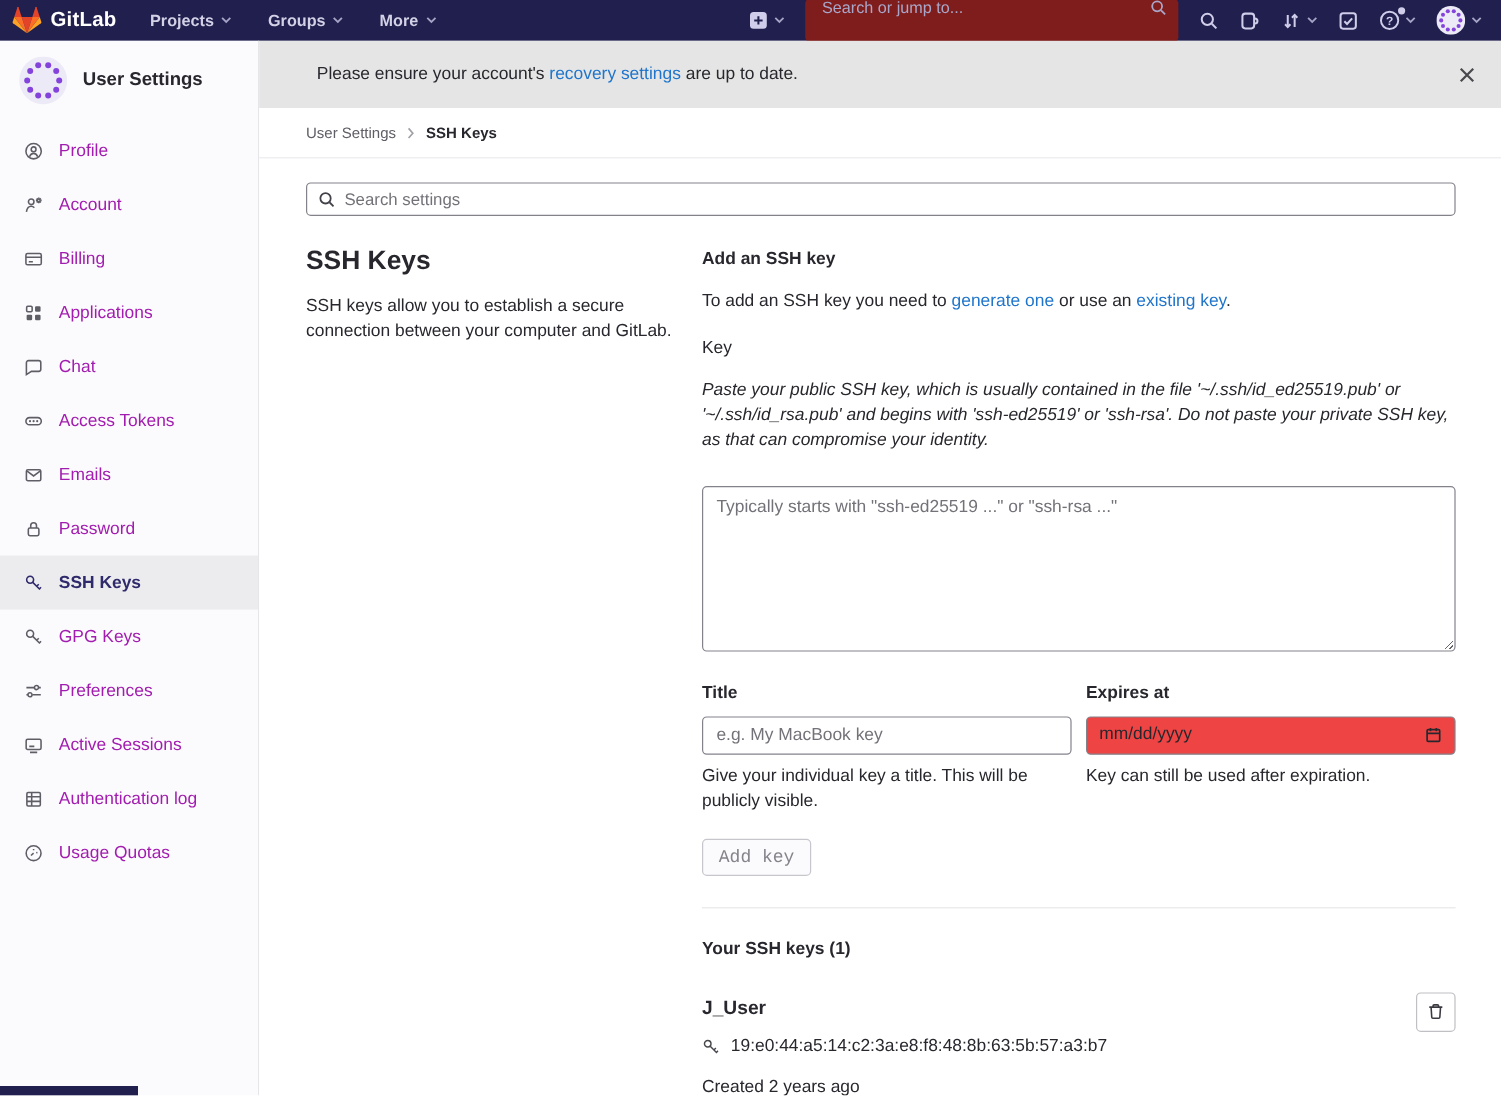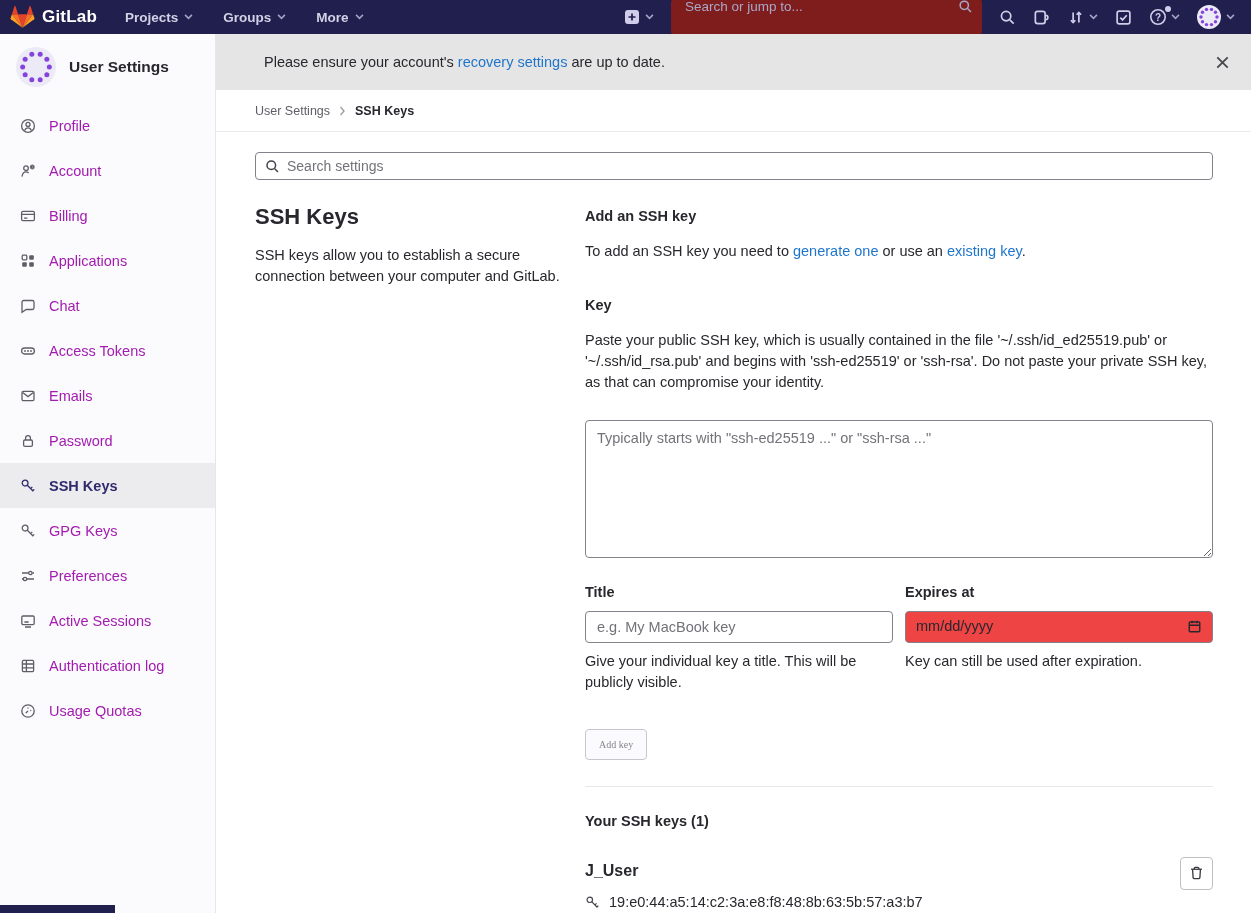--- a/index.html
+++ b/index.html
@@ -83,45 +83,45 @@
 
   .columns { display:flex; gap:25px; margin-top:20px; }
   .col-left { width:305px; flex:none; }
   .page-title { font-size:22px; font-weight:700; margin:4px 0 15px; color:#28272d; }
   .page-desc { margin:0; line-height:21px; }
 
   .col-right { flex:1; min-width:0; line-height:21px; }
   .sec-title { font-weight:700; margin-top:6px; }
   .intro { margin-top:14px; }
   .intro a { color:#1f75cb; text-decoration:none; cursor:pointer; }
-  .key-label { font-weight:700; margin-top:33px; }
-  .key-help { margin-top:14px; }
+  .key-label { font-weight:400; margin-top:18px; }
+  .key-help { margin-top:14px;font-style:italic; }
   .key-textarea {
     margin-top:12px; width:100%; height:138px; border:1px solid #83828a;
     border-radius:4px; padding:9px 11px; font-size:14.5px; font-family:inherit;
     color:#28272d; resize:vertical; outline:none;
   }
   .fields { display:flex; gap:12px; margin-top:18px; }
   .field { flex:1; min-width:0; }
   .field-label { font-weight:700; }
   .field input {
     margin-top:8px; width:100%; height:32px; border:1px solid #83828a;
     border-radius:4px; padding:0 11px; font-size:14.5px; font-family:Liberation Sans, sans-serif;
     color:#4d7c0f; outline:none;
   }
   .date-box {
     margin-top:8px; height:32px; border:1px solid #83828a; border-radius:4px;
     display:flex; align-items:center; justify-content:space-between;
     padding:0 10px; background:#ef4444; cursor:text;
   }
   .field-help { margin-top:8px; }
   .add-key-btn {
-    margin-top:36px; height:31px; padding:0 13px; background:#fbfafc;
+    margin-top:20px; height:31px; padding:0 13px; background:#fbfafc;
     border:1px solid #c6c6cc; border-radius:4px; color:#85848b;
-    font-size:10px; font-family:Liberation Serif, serif; cursor:default;
+    font-size:15px; font-family:Liberation Mono, monospace; cursor:default;
   }
   .divider { border:none; border-top:1px solid #e8e8ec; margin:26px 0 0; }
   .keys-heading { font-weight:700; margin-top:24px; }
 
   .key-item { position:relative; margin-top:28px; padding-right:80px; }
   .key-title { font-size:16px; font-weight:700; }
   .fp-row { display:flex; align-items:center; gap:9px; margin-top:11px; }
   .created-row { margin-top:13px; }
   .delete-btn {
     position:absolute; right:0; top:-3px; width:33px; height:33px;

